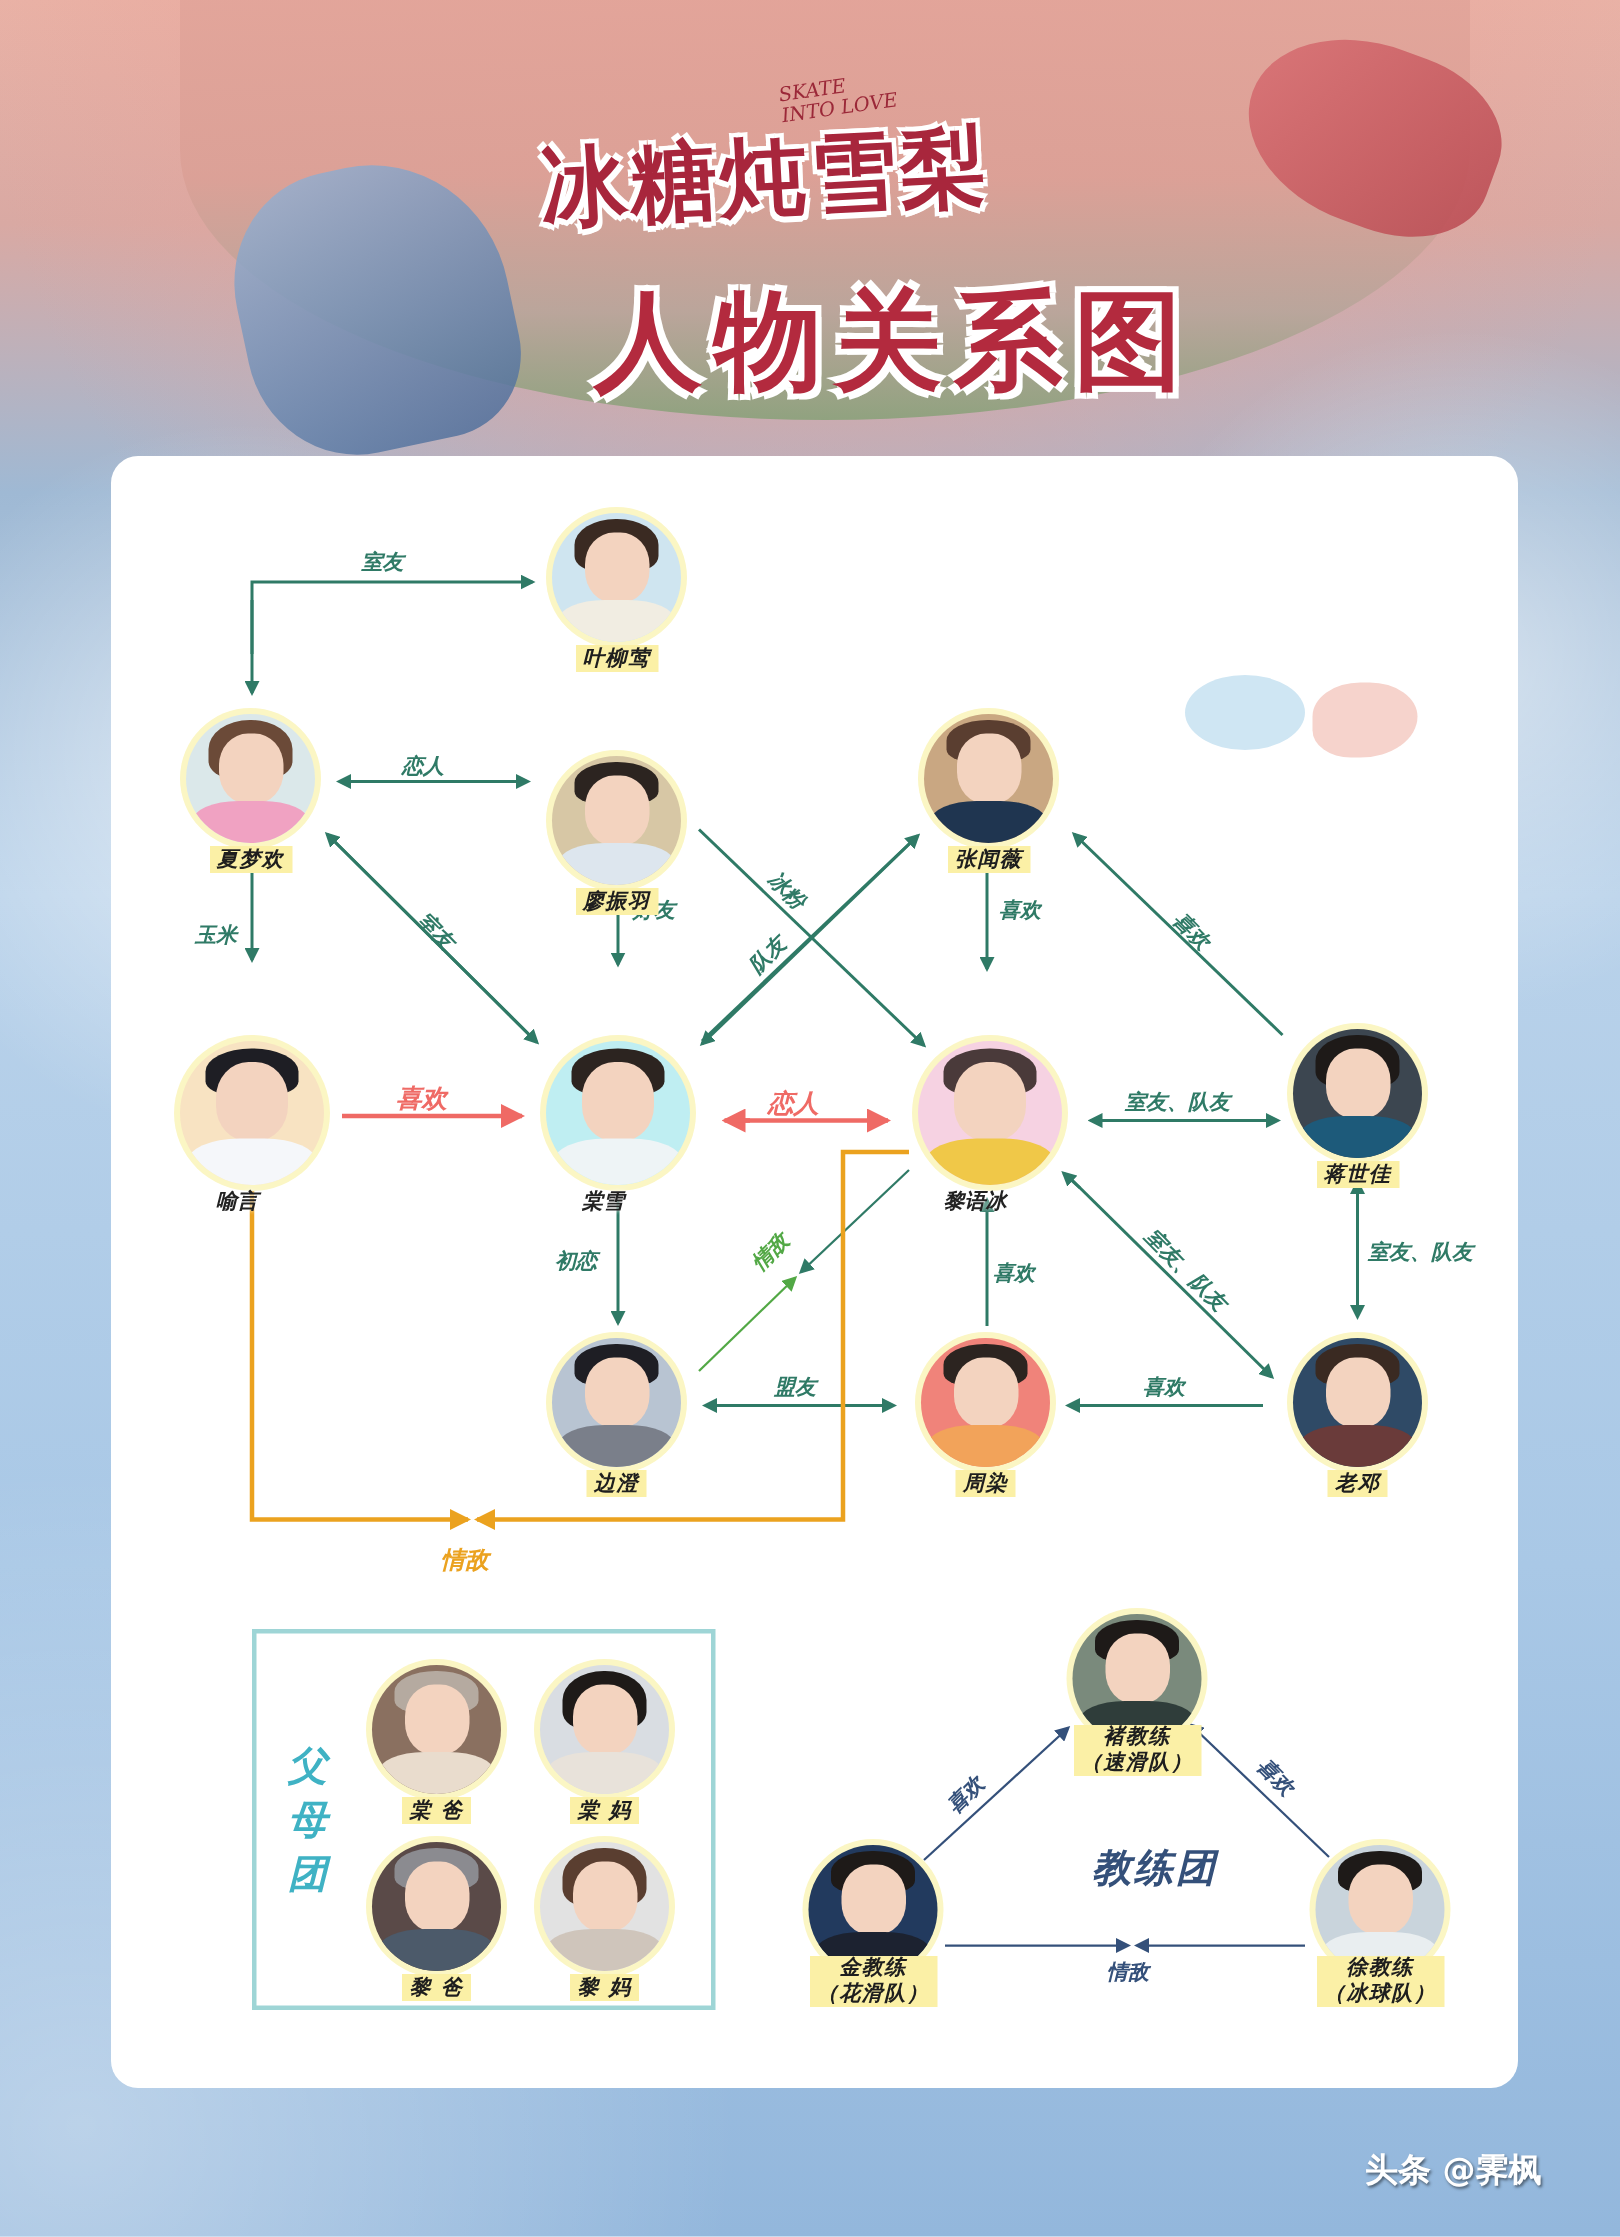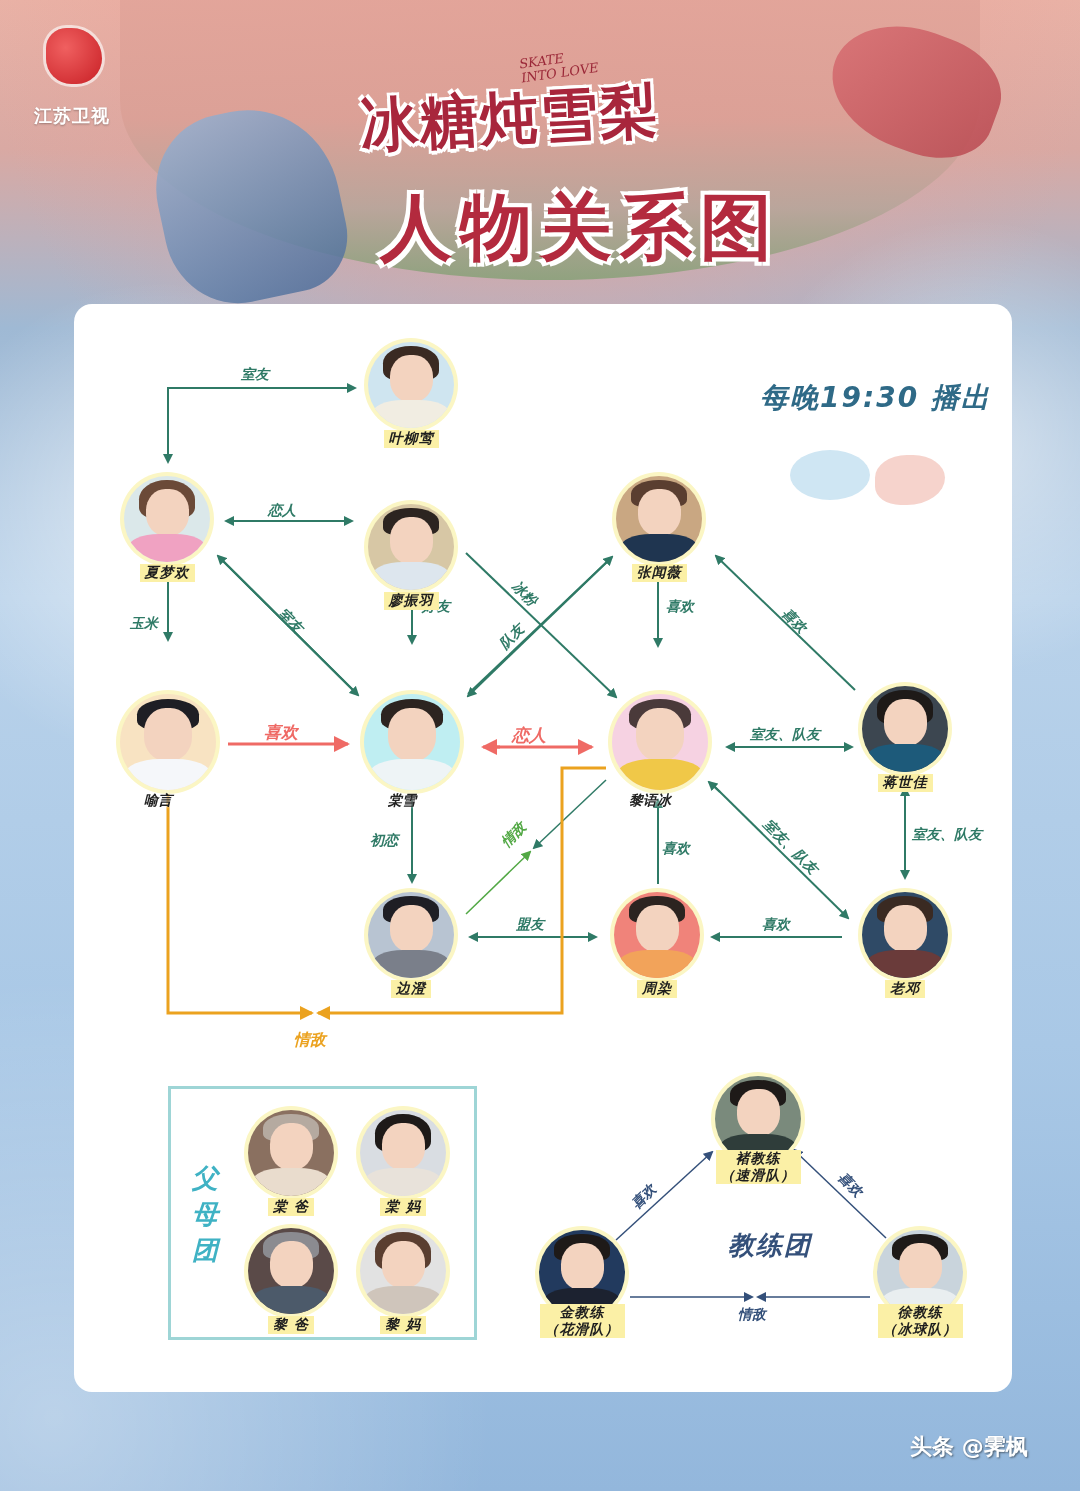--- a/index.html
+++ b/index.html
@@ -20,21 +20,21 @@
   .skater-right{position:absolute;left:830px;top:30px;width:170px;height:120px;border-radius:50% 40% 40% 50%;
     background:linear-gradient(120deg,#d86e72,#b8474f);opacity:.85;transform:rotate(20deg);}
   .logo{position:absolute;left:34px;top:28px;width:80px;}
   .logo-mark{width:56px;height:56px;margin-left:12px;border-radius:40% 60% 50% 50%;
     background:radial-gradient(circle at 35% 35%,#f06060,#c81f25);box-shadow:0 0 0 3px rgba(255,255,255,.6);}
   .logo-text{color:#fff;font-size:18px;font-weight:bold;margin-top:20px;text-shadow:0 1px 2px rgba(0,0,0,.3);letter-spacing:1px;}
   .title-en{position:absolute;left:520px;top:52px;color:#9b2838;font-size:13px;line-height:14px;font-style:italic;transform:rotate(-8deg);
     font-family:"DejaVu Serif",serif;}
   .title-main{position:absolute;left:360px;top:80px;font-size:58px;font-weight:bold;color:#a8263c;letter-spacing:2px;
     text-shadow:3px 3px 0 #fff,-3px -3px 0 #fff,3px -3px 0 #fff,-3px 3px 0 #fff,0 4px 0 #fff;transform:rotate(-3deg);}
-  .title-sub{position:absolute;left:380px;top:180px;font-size:72px;font-weight:bold;color:#b32a3e;letter-spacing:8px;
+  .title-sub{position:absolute;left:396px;top:180px;font-size:72px;font-weight:bold;color:#b32a3e;letter-spacing:8px;
     text-shadow:4px 4px 0 #fff,-4px -4px 0 #fff,4px -4px 0 #fff,-4px 4px 0 #fff;}
 
   .card{position:absolute;left:74px;top:304px;width:938px;height:1088px;background:#fff;border-radius:18px;}
   .air{position:absolute;left:680px;top:375px;width:320px;}
   .air-line1{color:#ee8c2e;font-size:26px;font-weight:bold;letter-spacing:3px;font-style:italic;}
   .air-line2{color:#2f6a87;font-size:28px;font-weight:bold;letter-spacing:2px;margin-left:80px;margin-top:4px;font-style:italic;}
   .hearts{position:absolute;left:790px;top:450px;width:180px;height:60px;}
   .heart-blue{position:absolute;left:0;top:0;width:80px;height:50px;border-radius:50%;background:#cfe6f3;}
   .heart-pink{position:absolute;left:85px;top:5px;width:70px;height:50px;border-radius:50% 50% 60% 40%;background:#f6d3cc;}
 
@@ -63,33 +63,28 @@
 </style>
 </head>
 <body>
 
 <div class="bg-texture"></div>
 
 <div class="header-scene">
   <div class="scene-dome"></div>
   <div class="skater-left"></div>
   <div class="skater-right"></div>
-  <div class="logo">
-    <div class="logo-mark"></div>
-    <div class="logo-text">江苏卫视</div>
-  </div>
   <div class="title-en" style="width:80px;">SKATE INTO LOVE</div>
   <div class="title-main">冰糖炖雪梨</div>
   <div class="title-sub">人物关系图</div>
 </div>
 
 <div class="card"></div>
 
 <div class="air">
-  <div class="air-line2">每晚19:30 播出</div>
 </div>
 <div class="hearts">
   <div class="heart-blue"></div>
   <div class="heart-pink"></div>
 </div>
 
 <svg class="links" viewBox="0 0 1080 1491">
   <defs>
     <marker id="ag" markerWidth="10" markerHeight="10" refX="8" refY="5" orient="auto" markerUnits="userSpaceOnUse">
         <path d="M0,0 L10,5 L0,10 z" fill="#2f7a66"></path>

